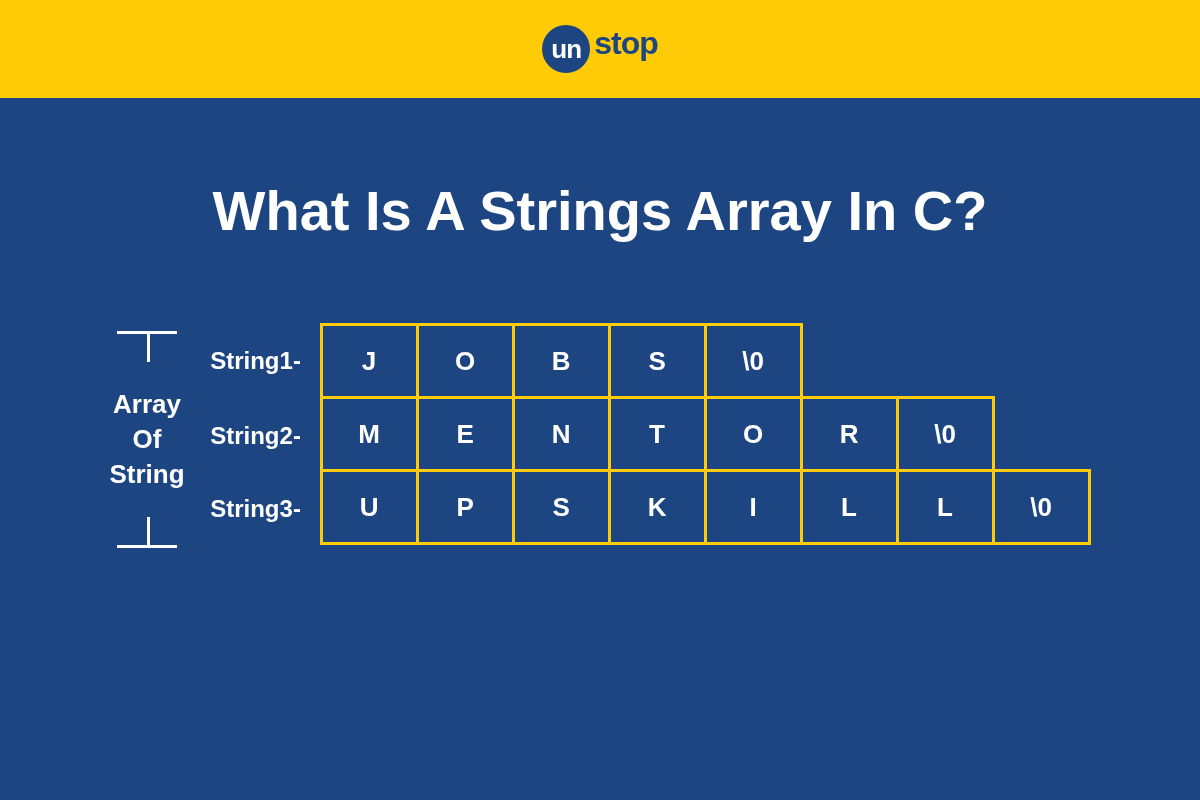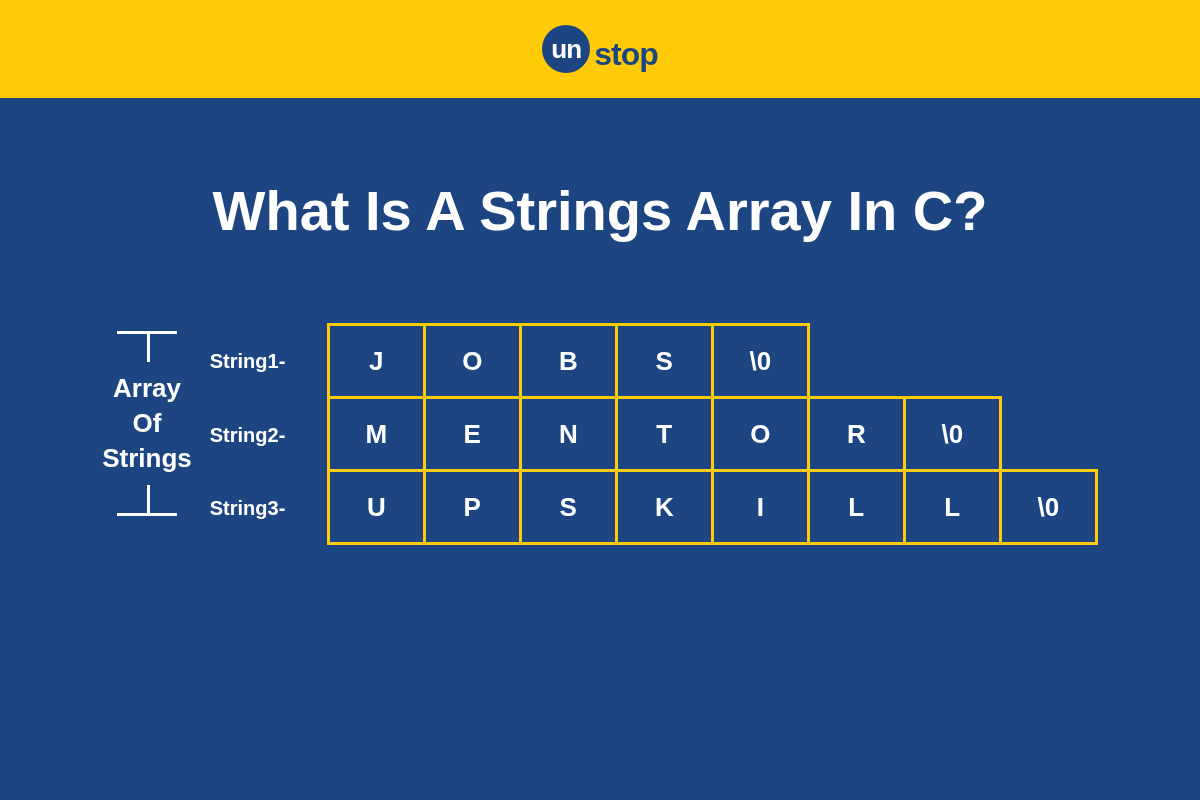--- a/index.html
+++ b/index.html
@@ -13,21 +13,21 @@
   .header-bar {
     width: 100%;
     height: 98px;
     background: #ffca06;
     display: flex;
     align-items: center;
     justify-content: center;
   }
   .logo {
     display: flex;
-    align-items: flex-end;
+    align-items: flex-start;
     gap: 4px;
   }
   .logo-circle {
     width: 48px;
     height: 48px;
     border-radius: 50%;
     background: #1c4582;
     color: #fff;
     font-weight: 700;
     font-size: 26px;
@@ -55,20 +55,21 @@
     align-items: flex-start;
     justify-content: center;
     gap: 18px;
     padding: 0 50px;
   }
   .bracket-label {
     display: flex;
     flex-direction: column;
     align-items: center;
     margin-top: 8px;
+    gap: 16px;
   }
   .bracket-text {
     color: #fff;
     font-size: 26px;
     font-weight: 700;
     text-align: center;
     line-height: 1.35;
   }
   .bracket-top, .bracket-bot {
     width: 60px;
@@ -91,24 +92,24 @@
   .rows-col {
     display: flex;
     flex-direction: column;
   }
   .row {
     display: flex;
     align-items: center;
   }
   .row-label {
     color: #fff;
-    font-size: 20px;
+    font-size: 24px;
     font-weight: 700;
     width: 120px;
-    text-align: left;
+    text-align: center;
     padding-right: 14px;
   }
   .cells {
     display: flex;
   }
   .cell {
     width: 99px;
     height: 76px;
     border: 3px solid #ffca06;
     display: flex;
@@ -146,21 +147,21 @@
 </div>
 
 <h1 class="title">What Is A Strings Array In C?</h1>
 
 <div class="diagram">
   <div class="bracket-label">
     <div class="bracket-top"></div>
     <div class="bracket-text">
       <div>Array</div>
       <div>Of</div>
-      <div>Strings</div>
+      <div>String</div>
     </div>
     <div class="bracket-bot"></div>
   </div>
 
   <div class="rows-col">
 
     <div class="row string-row">
       <div class="row-label">String1-</div>
       <div class="cells">
         <div class="cell">J</div>

